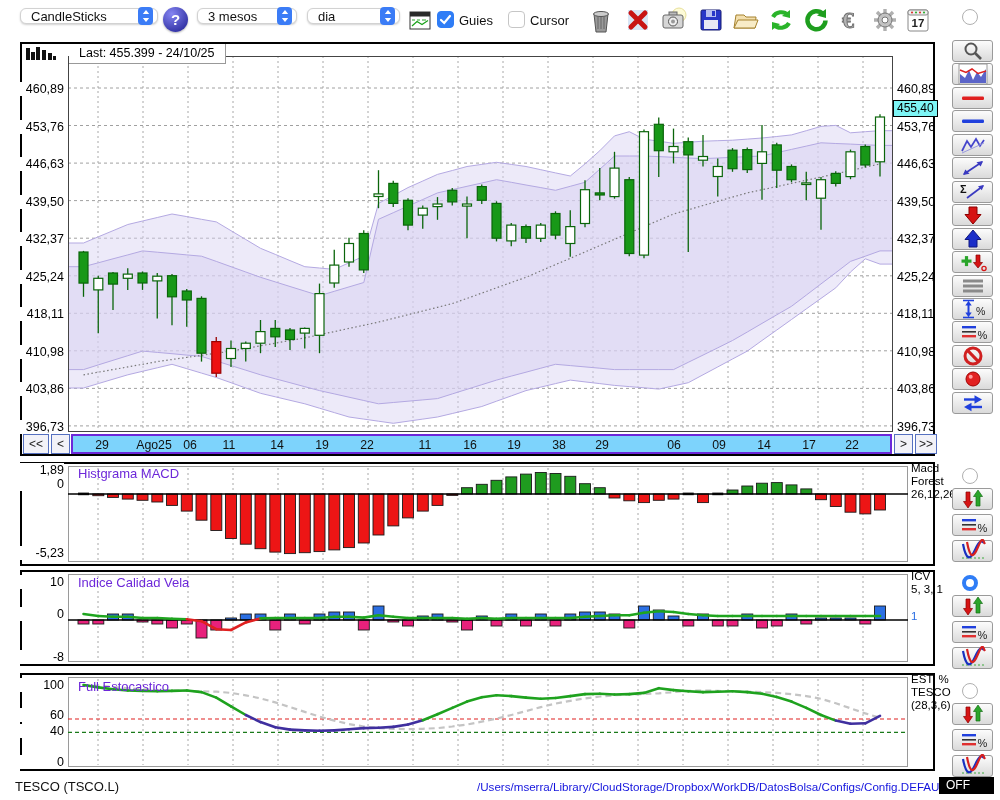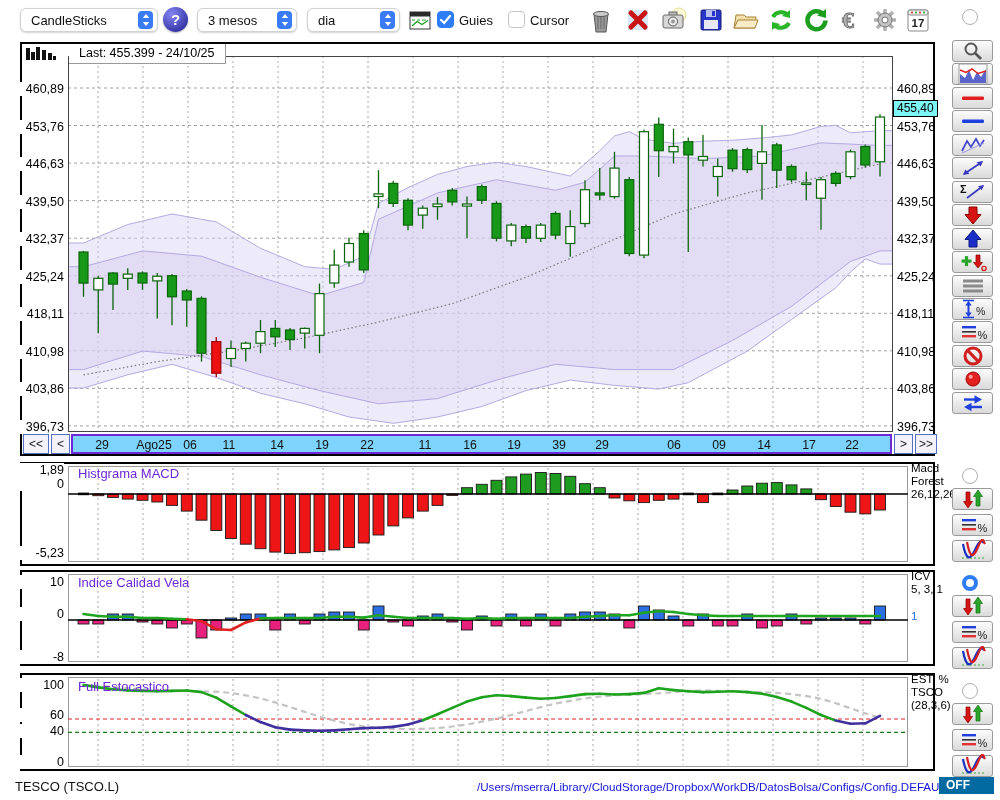--- a/index.html
+++ b/index.html
@@ -1,20 +1,20 @@
 <!DOCTYPE html>
 <html><head>
 <meta charset="utf-8">
 <style>
   html,body{margin:0;padding:0;background:#fff;}
   body{width:1000px;height:800px;font-family:"Liberation Sans",sans-serif;overflow:hidden;}
   #app{position:relative;width:1000px;height:800px;background:#fff;}
   .abs{position:absolute;}
   
-  .sel{position:absolute;top:8px;height:24px;background:#fff;border:1px solid #d2d2d2;border-radius:6px;
+  .sel{position:absolute;top:8px;height:16px;background:#fff;border:1px solid #d2d2d2;border-radius:6px;
        box-shadow:0 1px 2px rgba(0,0,0,.18);font-size:13px;color:#111;display:flex;align-items:center;
        justify-content:space-between;padding:0 4px 0 10px;box-sizing:border-box;gap:8px;}
   .stepper{width:15px;height:18px;background:#3b7cf6;border-radius:4px;display:flex;align-items:center;justify-content:center;flex:0 0 auto;}
   .help{position:absolute;left:163px;top:7px;width:25px;height:25px;border-radius:50%;
         background:radial-gradient(circle at 35% 28%,#8585f2,#1b1b8e);color:#fff;font-weight:bold;
         text-align:center;line-height:25px;font-size:15px;box-shadow:0 1px 2px rgba(0,0,0,.3);}
   .chk{position:absolute;top:11px;width:17px;height:17px;border-radius:4px;border:1px solid #c6c6c6;background:#fff;box-sizing:border-box;}
   .chk.on{background:#2f7df6;border-color:#2f7df6;}
   .chklbl{position:absolute;top:13px;font-size:13px;color:#111;}
   .tbicon{position:absolute;top:5px;width:32px;height:30px;display:flex;align-items:center;justify-content:center;}
@@ -34,22 +34,22 @@
   .plot{position:absolute;}
   
   .sbbtn{position:absolute;left:952px;width:41px;height:22px;border:1px solid #9a9a9a;border-radius:3px;
          background:linear-gradient(#fcfcfc,#dadada);display:flex;align-items:center;justify-content:center;box-sizing:border-box;}
   .radio{position:absolute;left:962px;width:16px;height:16px;border-radius:50%;border:1.5px solid #b0b0b0;background:#fff;box-sizing:border-box;}
   .radio.on{border:4.5px solid #2f7df6;}
   .ic{display:flex;align-items:center;justify-content:center;}
   
   .symbol{position:absolute;left:15px;top:779px;font-size:13px;color:#111;}
   .cfgpath{position:absolute;left:477px;top:780px;font-size:11.6px;color:#1414dd;}
-  .offbtn{position:absolute;left:939px;top:777px;width:55px;height:17px;background:#0369a1;color:#fff;
-          font-weight:bold;font-size:12px;line-height:17px;padding-left:7px;box-sizing:border-box;}
+  .offbtn{position:absolute;left:939px;top:777px;width:55px;height:17px;background:#000000;color:#fff;
+          font-weight:normal;font-size:12px;line-height:17px;padding-left:7px;box-sizing:border-box;}
 </style>
 </head>
 <body>
 
 <div id="app">
 
   <div>
     <div class="sel" style="left:20px;width:138px;">
       <span>CandleSticks</span>
       <span class="stepper">
@@ -381,21 +381,21 @@
       <span class="xt" style="left:29px">29</span>
       <span class="xt" style="left:81px">Ago25</span>
       <span class="xt" style="left:117px">06</span>
       <span class="xt" style="left:156px">11</span>
       <span class="xt" style="left:204px">14</span>
       <span class="xt" style="left:249px">19</span>
       <span class="xt" style="left:294px">22</span>
       <span class="xt" style="left:352px">11</span>
       <span class="xt" style="left:397px">16</span>
       <span class="xt" style="left:441px">19</span>
-      <span class="xt" style="left:486px">39</span>
+      <span class="xt" style="left:486px">38</span>
       <span class="xt" style="left:529px">29</span>
       <span class="xt" style="left:601px">06</span>
       <span class="xt" style="left:646px">09</span>
       <span class="xt" style="left:691px">14</span>
       <span class="xt" style="left:736px">17</span>
       <span class="xt" style="left:779px">22</span>
     </div>
   <div class="navbtn" style="left:894px;width:19px;">&gt;</div>
   <div class="navbtn" style="left:915px;width:22px;">&gt;&gt;</div>
 
@@ -703,21 +703,21 @@
         <line x1="694.0" y1="16.7" x2="708.8" y2="19.9" stroke="#1ea21e" stroke-width="2.6" stroke-linecap="round"></line>
         <line x1="708.8" y1="19.9" x2="723.5" y2="24.6" stroke="#1ea21e" stroke-width="2.6" stroke-linecap="round"></line>
         <line x1="723.5" y1="24.6" x2="738.3" y2="30.9" stroke="#1ea21e" stroke-width="2.6" stroke-linecap="round"></line>
         <line x1="738.3" y1="30.9" x2="753.0" y2="38.0" stroke="#1ea21e" stroke-width="2.6" stroke-linecap="round"></line>
         <line x1="753.0" y1="38.0" x2="767.8" y2="43.6" stroke="#1ea21e" stroke-width="2.6" stroke-linecap="round"></line>
         <line x1="767.8" y1="43.6" x2="782.5" y2="46.7" stroke="#3f2f9f" stroke-width="2.6" stroke-linecap="round"></line>
         <line x1="782.5" y1="46.7" x2="797.3" y2="46.3" stroke="#3f2f9f" stroke-width="2.6" stroke-linecap="round"></line>
         <line x1="797.3" y1="46.3" x2="812.0" y2="38.8" stroke="#3f2f9f" stroke-width="2.6" stroke-linecap="round"></line>
       </svg></div>
   <div class="rlab" style="top:673px;">EST. %</div>
-  <div class="rlab" style="top:686px;">TSCO</div>
+  <div class="rlab" style="top:686px;">TESCO</div>
   <div class="rlab" style="top:699px;">(28,3,6)</div>
 
   <div class="symbol">TESCO (TSCO.L)</div>
   <div class="cfgpath">/Users/mserra/Library/CloudStorage/Dropbox/WorkDB/DatosBolsa/Configs/Config.DEFAULT.xml</div>
   <div class="offbtn">OFF</div>
 
   <div id="sidebar">
       <div class="radio" style="top:9px"></div>
       <div class="sbbtn" style="top:40px">
         <span class="ic">

